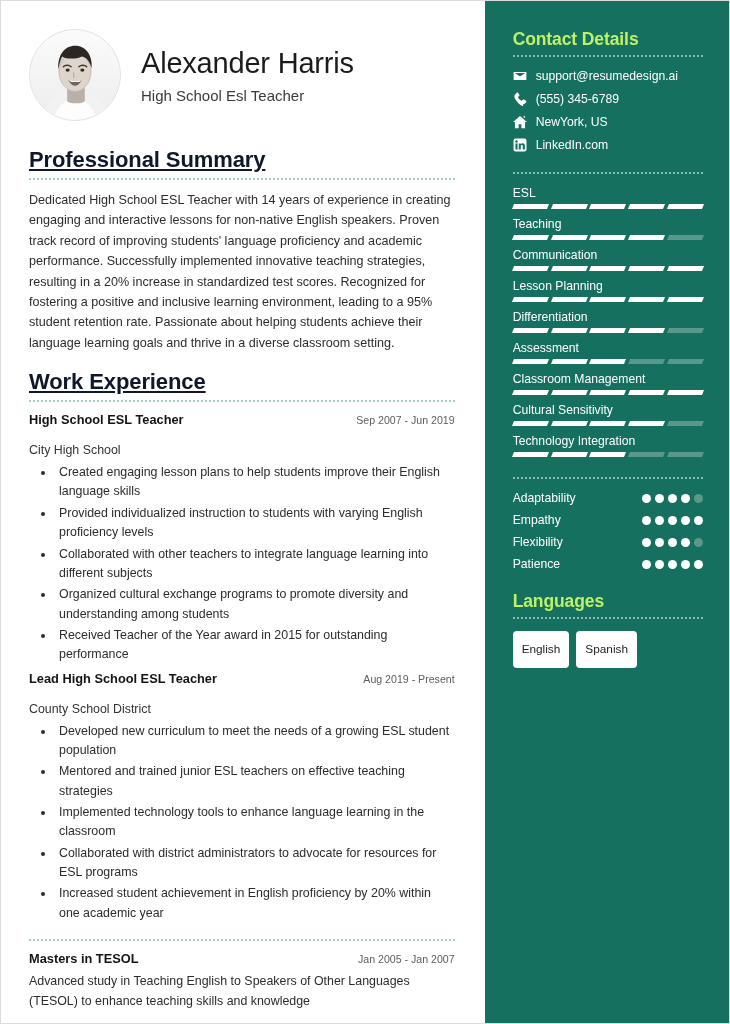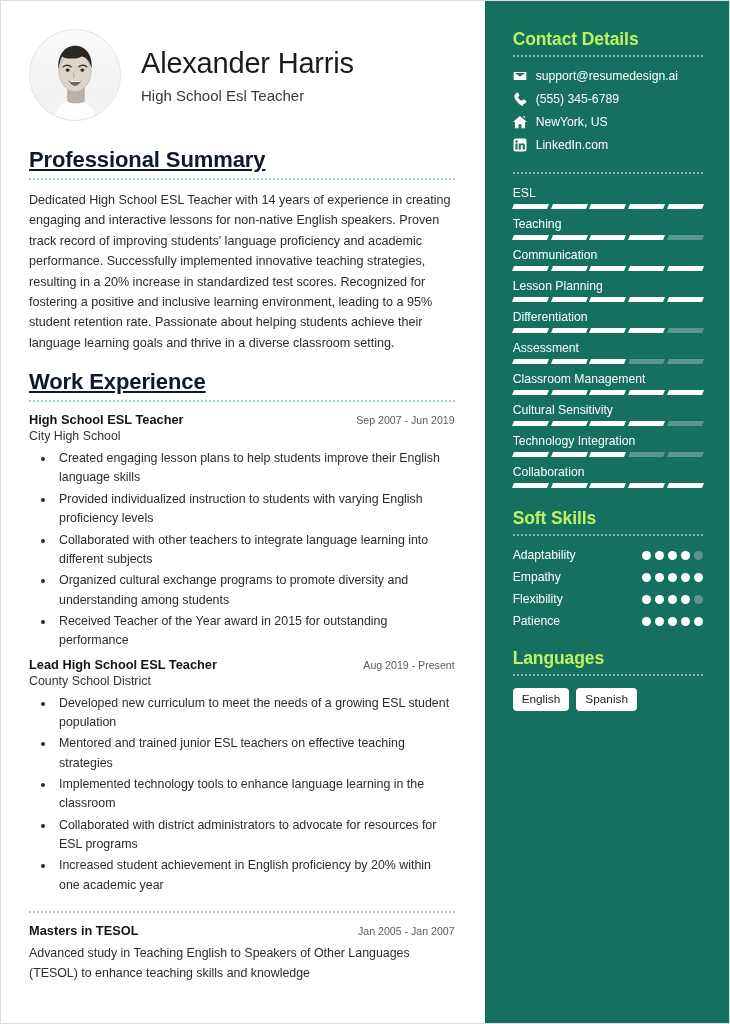--- a/index.html
+++ b/index.html
@@ -100,21 +100,21 @@
   }
   .entry-date {
     font-size: 10.6px;
     color: #5c5c5c;
     white-space: nowrap;
     flex-shrink: 0;
   }
   .entry-org {
     font-size: 12.4px;
     color: #333333;
-    margin-top: 2px;
+    margin-top: 16px;
   }
   .entry-desc {
     font-size: 12.4px;
     color: #2c2c2c;
     line-height: 1.6;
     margin-top: 6px;
   }
 
   ul.bullets {
     margin: 6px 0 0 0;
@@ -206,21 +206,21 @@
     background: #59988b;
   }
   .dot.on { background: #ffffff; }
 
   
   .lang-wrap { display: flex; flex-wrap: wrap; gap: 7px; }
   .lang-chip {
     background: #ffffff;
     color: #232323;
     font-size: 11.8px;
-    padding: 4px 9px;
+    padding: 11px 9px;
     border-radius: 4px;
     line-height: 1.25;
   }
 </style>
 </head>
 <body>
 
 <div class="page">
 
   <div class="left-col">
@@ -449,35 +449,24 @@
           <div class="skill-row">
             <div class="skill-name">Technology Integration</div>
             <div class="skill-bar">
               <span class="seg on"></span>
               <span class="seg on"></span>
               <span class="seg on"></span>
               <span class="seg"></span>
               <span class="seg"></span>
             </div>
           </div>
-          <div class="skill-row">
-            <div class="skill-name">Collaboration</div>
-            <div class="skill-bar">
-              <span class="seg on"></span>
-              <span class="seg on"></span>
-              <span class="seg on"></span>
-              <span class="seg on"></span>
-              <span class="seg on"></span>
-            </div>
-          </div>
         </div>
     </div>
 
     <div class="side-section">
-      <div class="side-title">Soft Skills</div>
       <div class="side-rule"></div>
       <div id="soft-list">
           <div class="soft-row">
             <span class="soft-name">Adaptability</span>
             <span class="dots">
               <span class="dot on"></span>
               <span class="dot on"></span>
               <span class="dot on"></span>
               <span class="dot on"></span>
               <span class="dot"></span>

